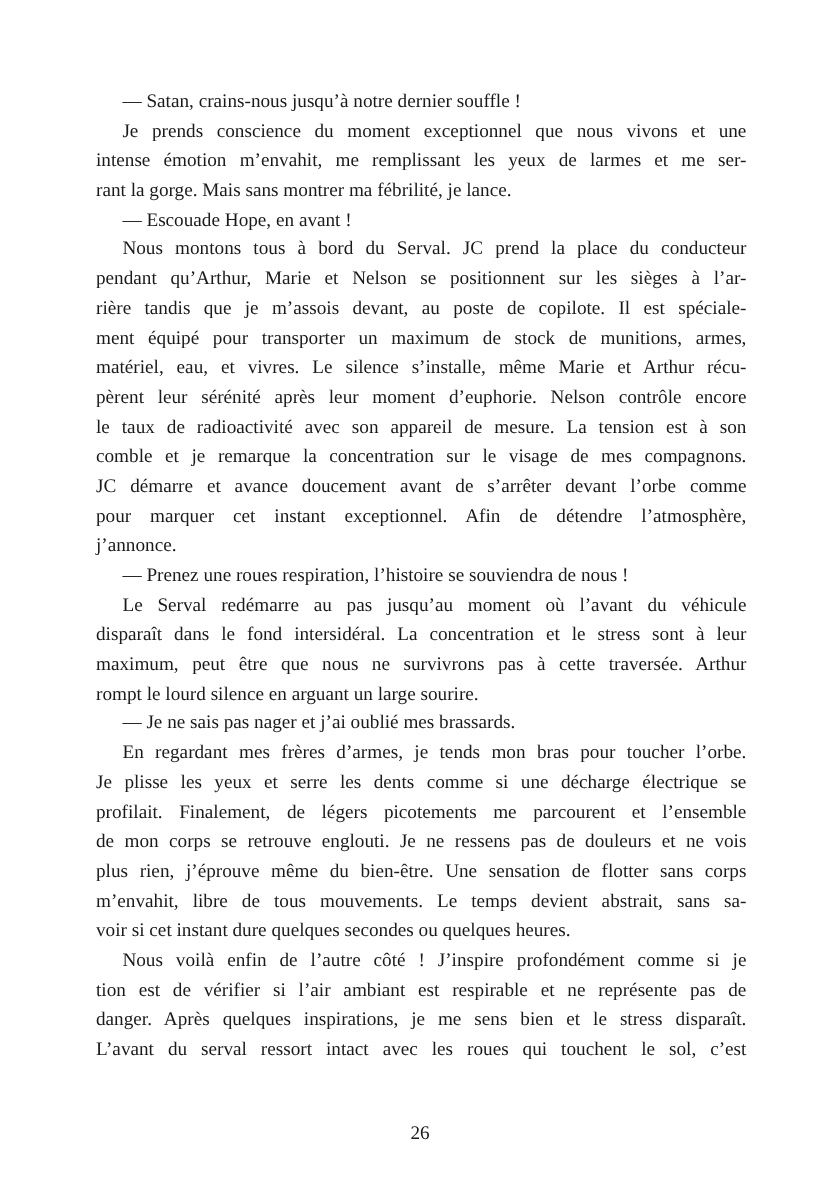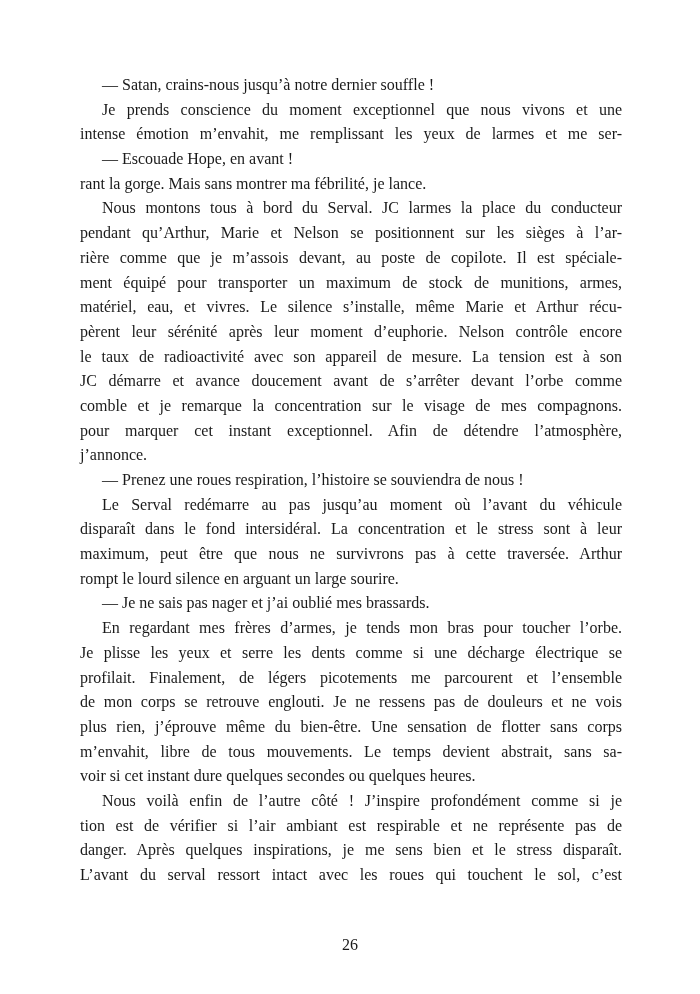--- a/index.html
+++ b/index.html
@@ -17,31 +17,31 @@
     font-family: "Liberation Serif", serif; font-size: 16px; color: #1a1a1a;
   }
 </style>
 </head>
 <body>
 
 <div class="page" id="page-body">
     <span class="line indent last">— Satan, crains-nous jusqu’à notre dernier souffle !</span>
     <span class="line indent">Je prends conscience du moment exceptionnel que nous vivons et une</span>
     <span class="line">intense émotion m’envahit, me remplissant les yeux de larmes et me ser-</span>
+    <span class="line last">rant la gorge. Mais sans montrer ma fébrilité, je lance.</span>
     <span class="line indent last">— Escouade Hope, en avant !</span>
-    <span class="line last">rant la gorge. Mais sans montrer ma fébrilité, je lance.</span>
-    <span class="line indent">Nous montons tous à bord du Serval. JC larmes la place du conducteur</span>
+    <span class="line indent">Nous montons tous à bord du Serval. JC prend la place du conducteur</span>
     <span class="line">pendant qu’Arthur, Marie et Nelson se positionnent sur les sièges à l’ar-</span>
-    <span class="line">rière comme que je m’assois devant, au poste de copilote. Il est spéciale-</span>
+    <span class="line">rière tandis que je m’assois devant, au poste de copilote. Il est spéciale-</span>
     <span class="line">ment équipé pour transporter un maximum de stock de munitions, armes,</span>
     <span class="line">matériel, eau, et vivres. Le silence s’installe, même Marie et Arthur récu-</span>
     <span class="line">pèrent leur sérénité après leur moment d’euphorie. Nelson contrôle encore</span>
     <span class="line">le taux de radioactivité avec son appareil de mesure. La tension est à son</span>
+    <span class="line">comble et je remarque la concentration sur le visage de mes compagnons.</span>
     <span class="line">JC démarre et avance doucement avant de s’arrêter devant l’orbe comme</span>
-    <span class="line">comble et je remarque la concentration sur le visage de mes compagnons.</span>
     <span class="line">pour marquer cet instant exceptionnel. Afin de détendre l’atmosphère,</span>
     <span class="line last">j’annonce.</span>
     <span class="line indent last">— Prenez une roues respiration, l’histoire se souviendra de nous !</span>
     <span class="line indent">Le Serval redémarre au pas jusqu’au moment où l’avant du véhicule</span>
     <span class="line">disparaît dans le fond intersidéral. La concentration et le stress sont à leur</span>
     <span class="line">maximum, peut être que nous ne survivrons pas à cette traversée. Arthur</span>
     <span class="line last">rompt le lourd silence en arguant un large sourire.</span>
     <span class="line indent last">— Je ne sais pas nager et j’ai oublié mes brassards.</span>
     <span class="line indent">En regardant mes frères d’armes, je tends mon bras pour toucher l’orbe.</span>
     <span class="line">Je plisse les yeux et serre les dents comme si une décharge électrique se</span>

